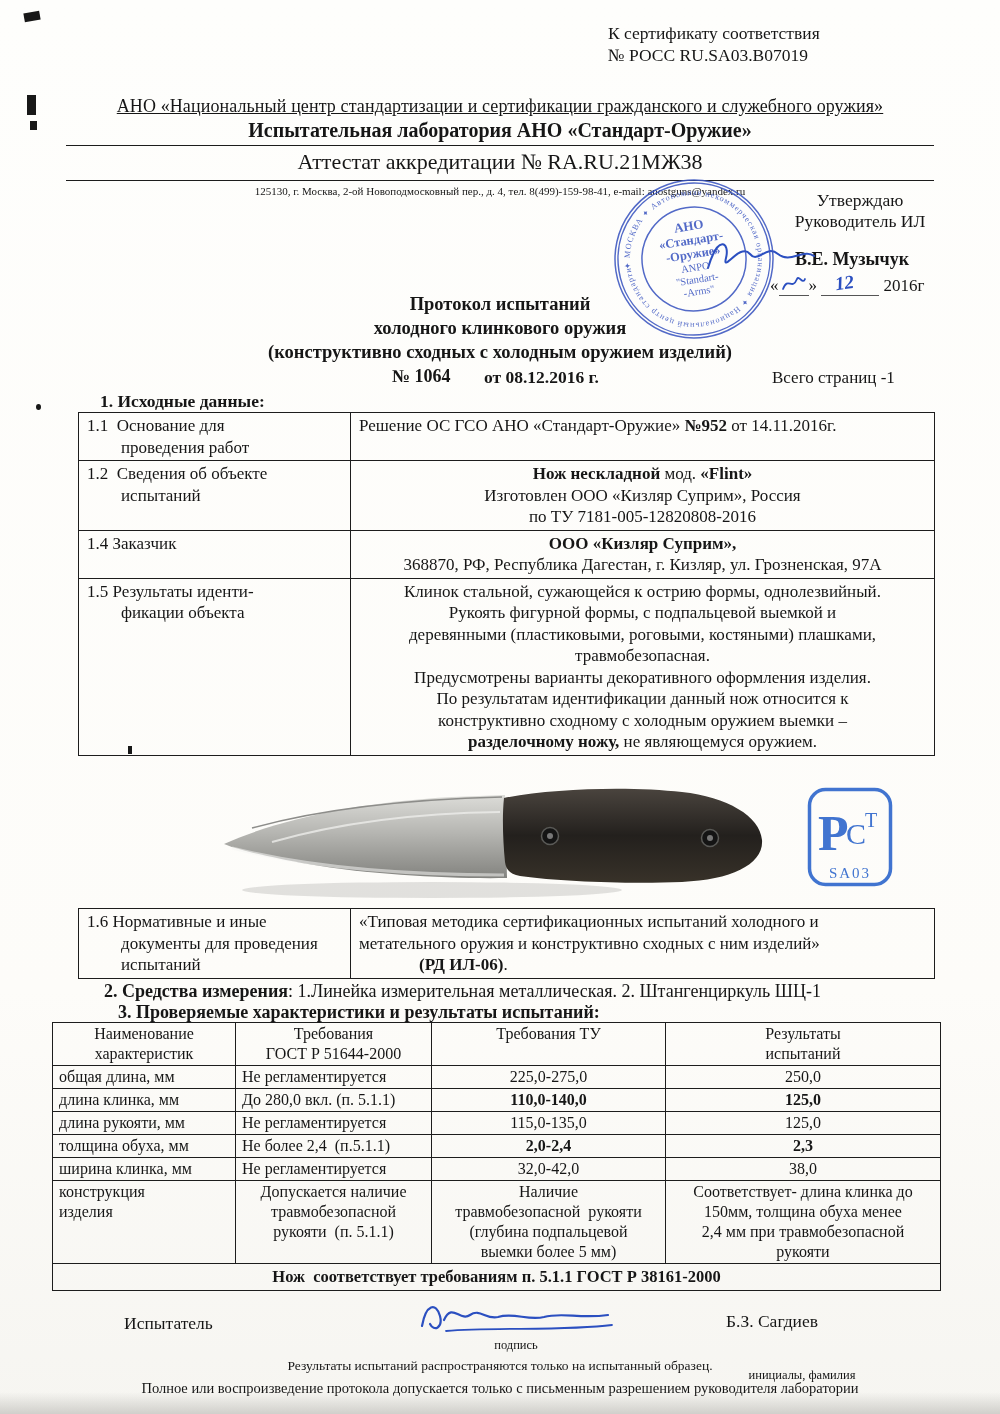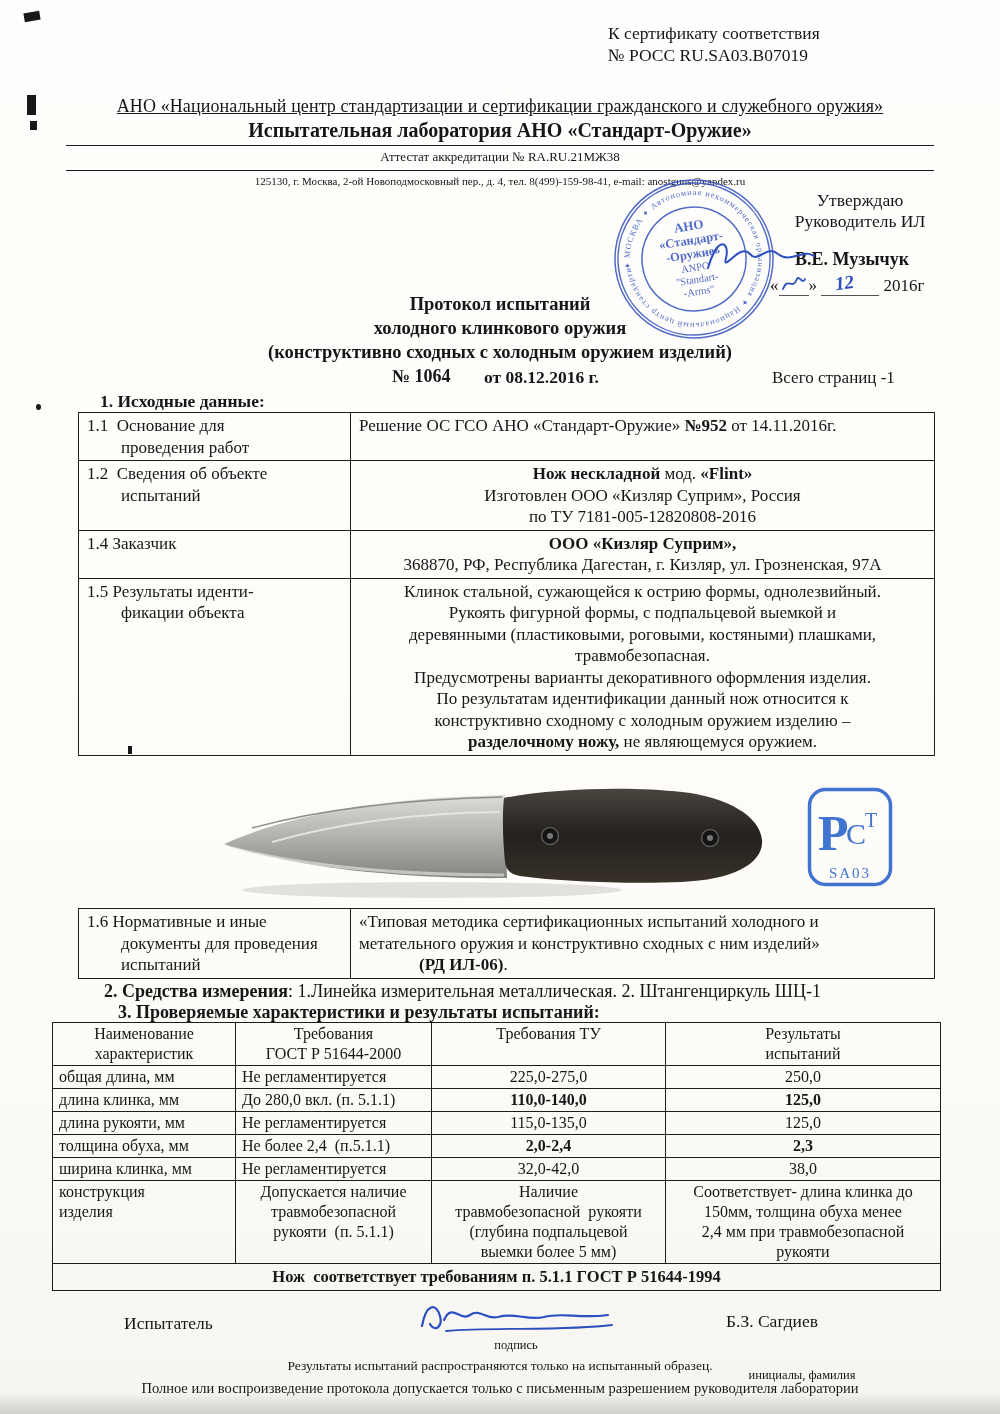--- a/index.html
+++ b/index.html
@@ -16,21 +16,21 @@
   
   .scan-mark{position:absolute;background:#181818;}
   
   .cert-ref{left:608px;top:22px;font-size:17.5px;line-height:22px;}
   
   .doc-header{left:0;right:0;top:96px;text-align:center;}
   .org-line{font-size:18px;text-decoration:underline;white-space:nowrap;letter-spacing:.1px;}
   .lab-line{font-size:20px;font-weight:bold;margin-top:2px;}
   .rule{border-top:1.7px solid #1c1c1c;margin:3px 66px 0 66px;}
   .rule.thin{border-top-width:1.2px;}
-  .accred-line{font-size:13px;padding:3px 0 2px;}
+  .accred-line{font-size:22px;padding:3px 0 2px;}
   .addr-line{font-size:11px;padding-top:4px;}
   
   .approve-block{left:780px;top:190px;width:160px;text-align:center;font-size:17.5px;line-height:21px;}
   .approver-name{left:795px;top:249px;font-size:18px;font-weight:bold;}
   .approve-date{left:770px;top:276px;font-size:17px;}
   .blank{display:inline-block;border-bottom:1.2px solid #555;height:17px;vertical-align:bottom;position:relative;}
   .blank.day{width:30px;}
   .blank.month{width:58px;}
   .hand-month{position:absolute;left:14px;top:-6px;color:#2b4fc0;font-style:italic;font-weight:bold;font-size:19px;transform:rotate(-8deg);}
   .hand-svg{position:absolute;left:1px;top:-4px;}
@@ -179,21 +179,21 @@
     <tr>
       <td class="lbl">1.5 Результаты иденти-
         фикации объекта</td>
       <td class="center">
         <div>Клинок стальной, сужающейся к острию формы, однолезвийный.</div>
         <div>Рукоять фигурной формы, с подпальцевой выемкой и</div>
         <div>деревянными  (пластиковыми, роговыми, костяными) плашками,</div>
         <div>травмобезопасная.</div>
         <div>Предусмотрены варианты декоративного оформления изделия.</div>
         <div>По результатам идентификации  данный нож  относится к</div>
-        <div>конструктивно сходному с холодным оружием изделию –</div>
+        <div>конструктивно сходному с холодным оружием выемки –</div>
         <div><b>разделочному ножу,</b><span> не являющемуся  оружием.</span></div>
       </td>
     </tr>
   </tbody>
     </table>
 
   <svg class="abs knife" viewBox="0 0 560 124">
     <defs>
       <linearGradient id="bladeG" x1="0" y1="0" x2="0" y2="1">
         <stop offset="0" stop-color="#dcdcd8"></stop>
@@ -309,21 +309,21 @@
       <td class="a-c">Наличие
 травмобезопасной  рукояти
 (глубина подпальцевой
 выемки более 5 мм)</td>
       <td class="a-c">Соответствует- длина клинка до
 150мм, толщина обуха менее
 2,4 мм при травмобезопасной
 рукояти</td>
     </tr>
     <tr>
-      <td class="foot" colspan="4">Нож  соответствует требованиям п. 5.1.1 ГОСТ Р 51644-1994</td>
+      <td class="foot" colspan="4">Нож  соответствует требованиям п. 5.1.1 ГОСТ Р 38161-2000</td>
     </tr>
   </tbody>
     </table>
 
   <div class="abs tester-role">Испытатель</div>
   <svg class="abs sig-main" viewBox="0 0 200 42">
     <path d="M6,30 C10,8 20,6 24,20 C27,32 18,36 14,28 M28,24 C36,6 44,26 54,19 C64,12 70,24 82,21 C98,16 112,25 128,21 C146,16 164,23 192,19" fill="none" stroke="#2b4fc0" stroke-width="2.2" stroke-linecap="round"></path>
     <path d="M30,35 C80,31 150,35 196,29" fill="none" stroke="#2b4fc0" stroke-width="1.8" stroke-linecap="round"></path>
   </svg>
   <div class="abs sig-caption">подпись</div>

